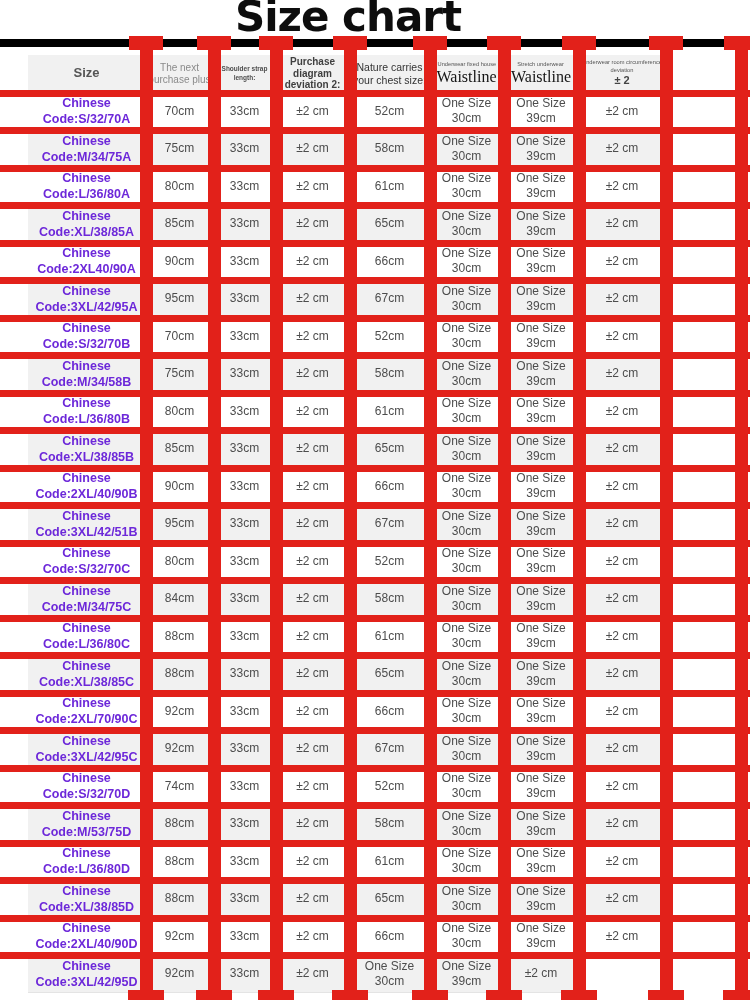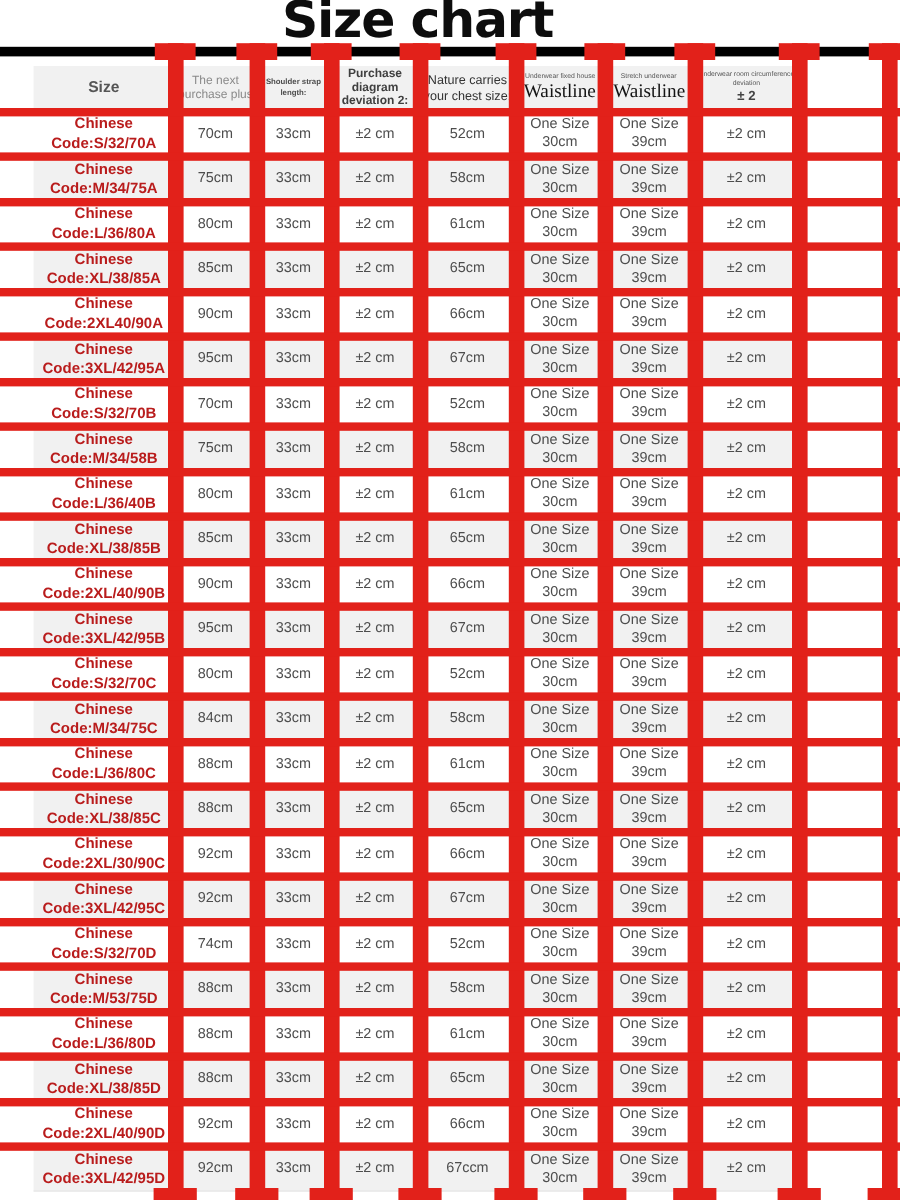--- a/index.html
+++ b/index.html
@@ -31,21 +31,21 @@
   .row-even{background:#f1f1f1;}
   .head{background:#f1f1f1;color:#4d4d4d;}
   .h-size{font-size:13px;font-weight:bold;color:#555;}
   .h-next{font-size:10px;color:#8a8a8a;line-height:1.15;}
   .h-strap{font-size:6.5px;font-weight:bold;color:#4d4d4d;line-height:1.3;}
   .h-purchase{font-size:10px;font-weight:bold;color:#3f3f3f;line-height:1.15;}
   .h-nature{font-size:10.5px;font-weight:normal;color:#333;line-height:1.15;}
   .tiny{font-size:6px;color:#555;line-height:1.3;transform:scale(.95);}
   .serif-main{font-family:Liberation Serif, serif;font-size:16px;color:#141414;line-height:1.05;}
   .pm-main{font-size:11px;font-weight:bold;color:#444;}
-  .size-cell{font-weight:bold;font-size:12.5px;color:#b91c1c;line-height:1.3;}
+  .size-cell{font-weight:bold;font-size:12.5px;color:#6d28d9;line-height:1.3;}
   .val{color:#4d4d4d;}
 
   
   .vbar,.vcap,.hline{position:absolute;background:var(--red,#e2211a);z-index:4;}
   .vbar{width:13px;top:36px;height:964px;}
   .vcap{height:14px;width:34px;top:36px;}
   .vcap.bot{top:990px;height:10px;width:36px;}
   .hline{left:0;width:750px;height:7px;}
 </style>
 </head>
@@ -213,21 +213,21 @@
       <div class="">One Size</div>
       <div class="">30cm</div>
     </div>
     <div class="cell val row-even">
       <div class="">One Size</div>
       <div class="">39cm</div>
     </div>
     <div class="cell val row-even">±2 cm</div>
     <div class="cell size-cell">
       <div class="">Chinese</div>
-      <div class="">Code:L/36/40B</div>
+      <div class="">Code:L/36/80B</div>
     </div>
     <div class="cell val">80cm</div>
     <div class="cell val">33cm</div>
     <div class="cell val">±2 cm</div>
     <div class="cell val">61cm</div>
     <div class="cell val">
       <div class="">One Size</div>
       <div class="">30cm</div>
     </div>
     <div class="cell val">
@@ -264,21 +264,21 @@
       <div class="">One Size</div>
       <div class="">30cm</div>
     </div>
     <div class="cell val">
       <div class="">One Size</div>
       <div class="">39cm</div>
     </div>
     <div class="cell val">±2 cm</div>
     <div class="cell size-cell row-even">
       <div class="">Chinese</div>
-      <div class="">Code:3XL/42/95B</div>
+      <div class="">Code:3XL/42/51B</div>
     </div>
     <div class="cell val row-even">95cm</div>
     <div class="cell val row-even">33cm</div>
     <div class="cell val row-even">±2 cm</div>
     <div class="cell val row-even">67cm</div>
     <div class="cell val row-even">
       <div class="">One Size</div>
       <div class="">30cm</div>
     </div>
     <div class="cell val row-even">
@@ -349,21 +349,21 @@
       <div class="">One Size</div>
       <div class="">30cm</div>
     </div>
     <div class="cell val row-even">
       <div class="">One Size</div>
       <div class="">39cm</div>
     </div>
     <div class="cell val row-even">±2 cm</div>
     <div class="cell size-cell">
       <div class="">Chinese</div>
-      <div class="">Code:2XL/30/90C</div>
+      <div class="">Code:2XL/70/90C</div>
     </div>
     <div class="cell val">92cm</div>
     <div class="cell val">33cm</div>
     <div class="cell val">±2 cm</div>
     <div class="cell val">66cm</div>
     <div class="cell val">
       <div class="">One Size</div>
       <div class="">30cm</div>
     </div>
     <div class="cell val">
@@ -473,21 +473,20 @@
       <div class="">39cm</div>
     </div>
     <div class="cell val">±2 cm</div>
     <div class="cell size-cell row-even">
       <div class="">Chinese</div>
       <div class="">Code:3XL/42/95D</div>
     </div>
     <div class="cell val row-even">92cm</div>
     <div class="cell val row-even">33cm</div>
     <div class="cell val row-even">±2 cm</div>
-    <div class="cell val row-even">67ccm</div>
     <div class="cell val row-even">
       <div class="">One Size</div>
       <div class="">30cm</div>
     </div>
     <div class="cell val row-even">
       <div class="">One Size</div>
       <div class="">39cm</div>
     </div>
     <div class="cell val row-even">±2 cm</div>
   </div>

